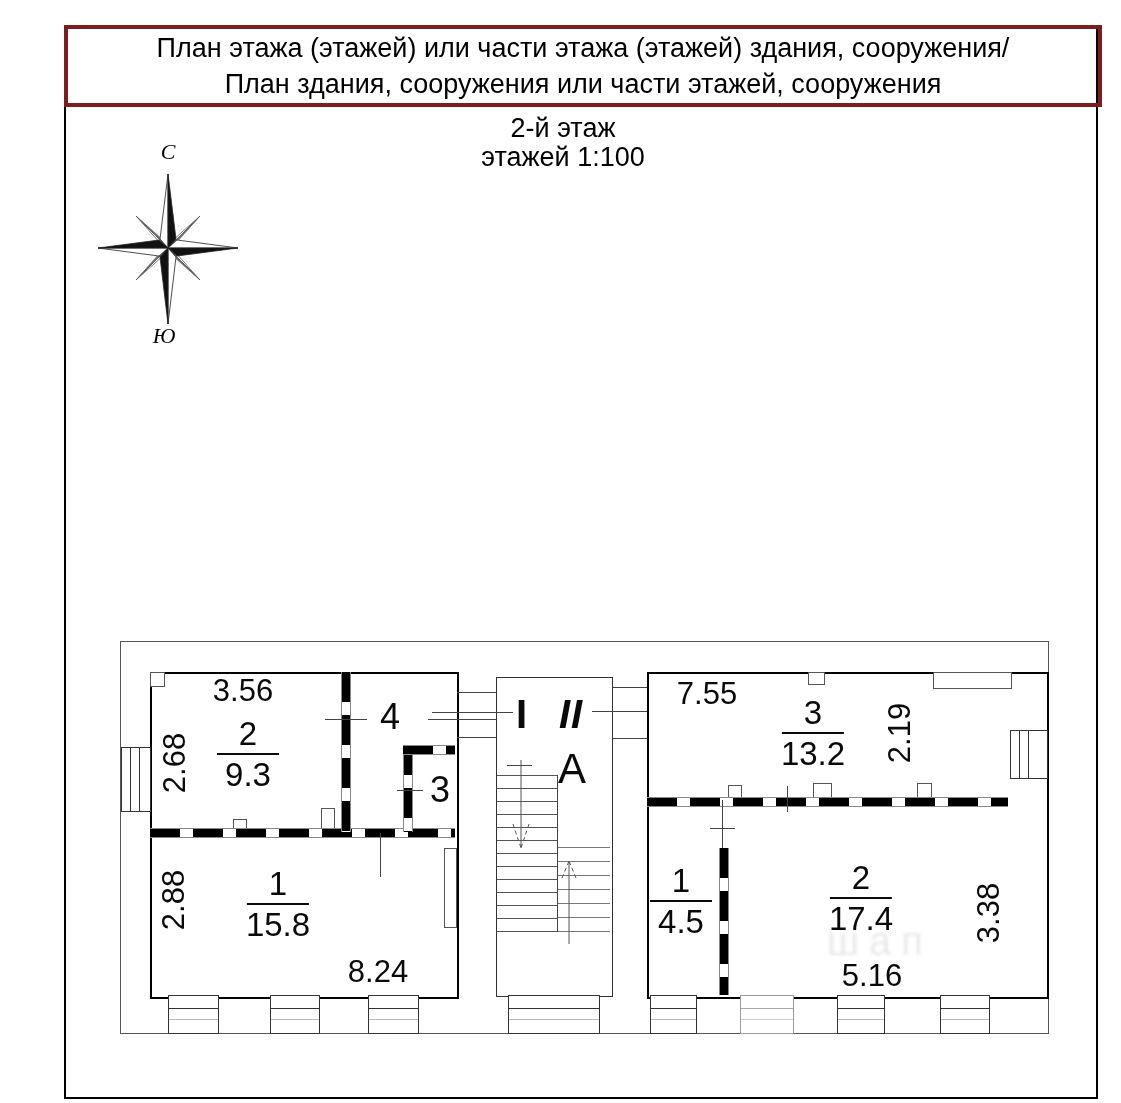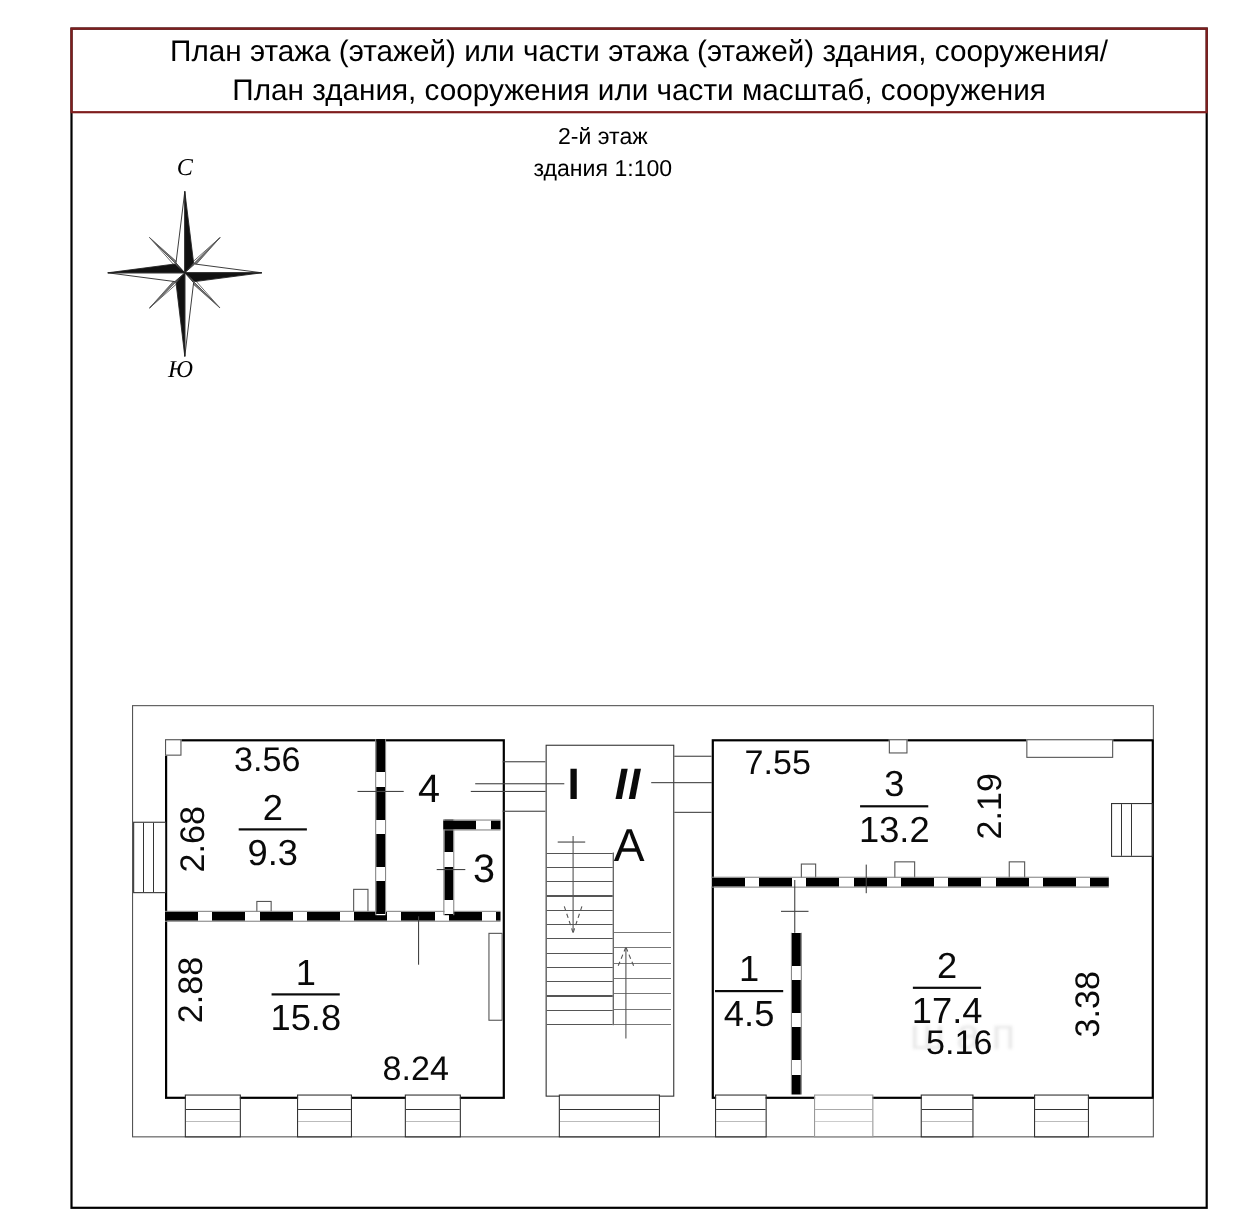--- a/index.html
+++ b/index.html
@@ -1,24 +1,24 @@
 <!DOCTYPE html>
 <html><head>
 <meta charset="utf-8">
 <style>
   html,body{margin:0;padding:0;background:#fff;}
   #page{position:relative;width:1121px;height:1103px;background:#fff;overflow:hidden;
         font-family:"Liberation Sans",sans-serif;color:#000;}
   .abs{position:absolute;}
   
   .page-border{position:absolute;left:64px;top:25px;width:1030px;height:1070px;border:2px solid #000;}
-  .title-box{position:absolute;left:64px;top:25px;width:1030px;height:74px;border:2px solid #7f1d1d;
+  .title-box{position:absolute;left:64px;top:25px;width:1030px;height:74px;border:4px solid #7f1d1d;
              display:flex;flex-direction:column;justify-content:center;text-align:center;
              font-size:27px;line-height:36px;}
-  .subtitle{position:absolute;left:548px;transform:translateX(-50%);font-size:21px;white-space:nowrap;}
+  .subtitle{position:absolute;left:563px;transform:translateX(-50%);font-size:27px;white-space:nowrap;}
   
   .compass-letter{position:absolute;transform:translate(-50%,-50%);font-family:"Liberation Serif",serif;
                   font-style:italic;font-size:22px;}
   
   .outer{position:absolute;border:1px solid #555;}
   .unit{position:absolute;border:2px solid #000;background:#fff;}
   .stairbox{position:absolute;border:1.5px solid #333;background:#fff;}
   .thinrect{position:absolute;border:1px solid #555;background:#fff;}
   .hline{position:absolute;height:1px;background:#444;}
   .vline{position:absolute;width:1px;background:#444;}
@@ -50,24 +50,24 @@
   svg{display:block;}
 </style>
 </head>
 <body>
 
 <div id="page">
 
   <div class="page-border"></div>
   <div class="title-box">
     <div>План этажа (этажей) или части этажа (этажей) здания, сооружения/</div>
-    <div>План здания, сооружения или части масштаб, сооружения</div>
+    <div>План здания, сооружения или части этажей, сооружения</div>
   </div>
   <div class="subtitle" style="top:113px;">2-й этаж</div>
-  <div class="subtitle" style="top:142px;">здания 1:100</div>
+  <div class="subtitle" style="top:142px;">этажей 1:100</div>
 
   <div class="abs" style="left:93px;top:162px;width:150px;height:172px;">
     <svg width="150" height="172" viewBox="-75 -86 150 172">
 
       <polygon points="0,0 32,-32 4,-7" fill="#ffffff" stroke="#555" stroke-width="0.8"></polygon>
       <polygon points="0,0 32,-32 7,-4" fill="#7a7a7a" stroke="#555" stroke-width="0.8"></polygon>
       <polygon points="0,0 32,32 7,4" fill="#ffffff" stroke="#555" stroke-width="0.8"></polygon>
       <polygon points="0,0 32,32 4,7" fill="#7a7a7a" stroke="#555" stroke-width="0.8"></polygon>
       <polygon points="0,0 -32,32 -4,7" fill="#ffffff" stroke="#555" stroke-width="0.8"></polygon>
       <polygon points="0,0 -32,32 -7,4" fill="#7a7a7a" stroke="#555" stroke-width="0.8"></polygon>
@@ -179,16 +179,16 @@
   </div>
   <div class="lbl rot" style="left:900px;top:733px;">2.19</div>
   <div class="frac" style="left:681px;top:862px;">
     <div class="num">1</div>
     <div class="den">4.5</div>
   </div>
   <div class="frac" style="left:861px;top:859px;">
     <div class="num">2</div>
     <div class="den">17.4</div>
   </div>
-  <div class="lbl" style="left:872px;top:948px;">5.16</div>
+  <div class="lbl" style="left:872px;top:976px;">5.16</div>
   <div class="lbl rot" style="left:989px;top:913px;">3.38</div>
 
 </div>
 
 </body></html>

